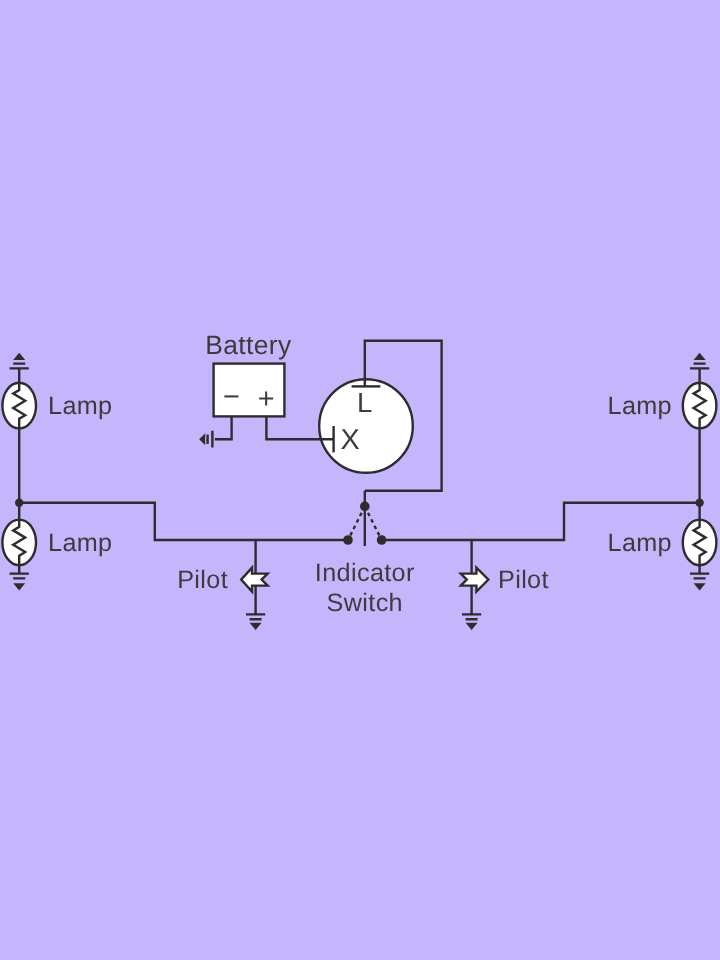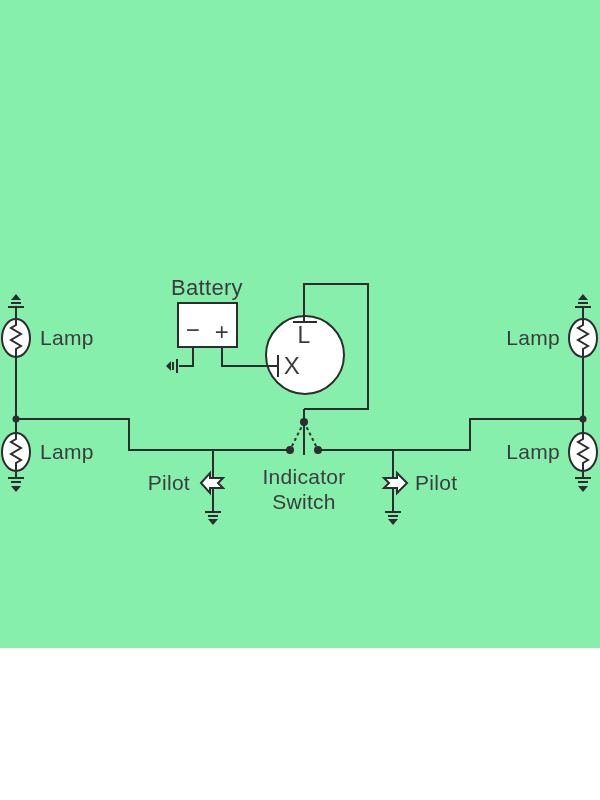--- a/index.html
+++ b/index.html
@@ -1,20 +1,20 @@
 <!DOCTYPE html>
 <html><head>
 <meta charset="utf-8">
 <style>
   html, body { margin: 0; padding: 0; background: #ffffff; }
   .stage {
     position: relative;
     width: 600px;
-    height: 648px;
-    background: #86efac;
+    height: 800px;
+    background: #c4b5fd;
     overflow: hidden;
   }
   svg { display: block; }
   text {
     font-family: "Liberation Sans", sans-serif;
     font-weight: 400;
     letter-spacing: 0.3px;
   }
 </style>
 </head>

